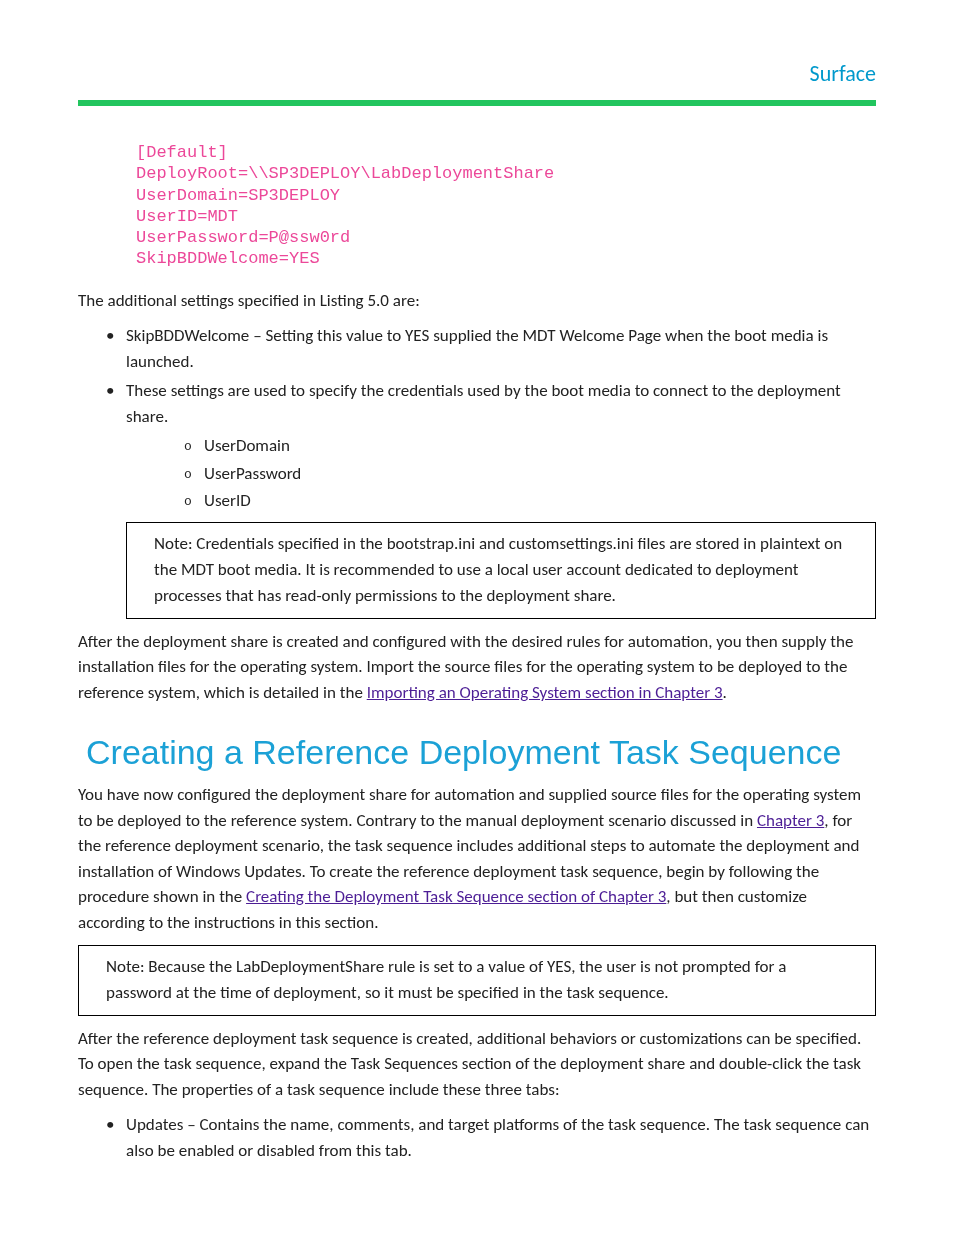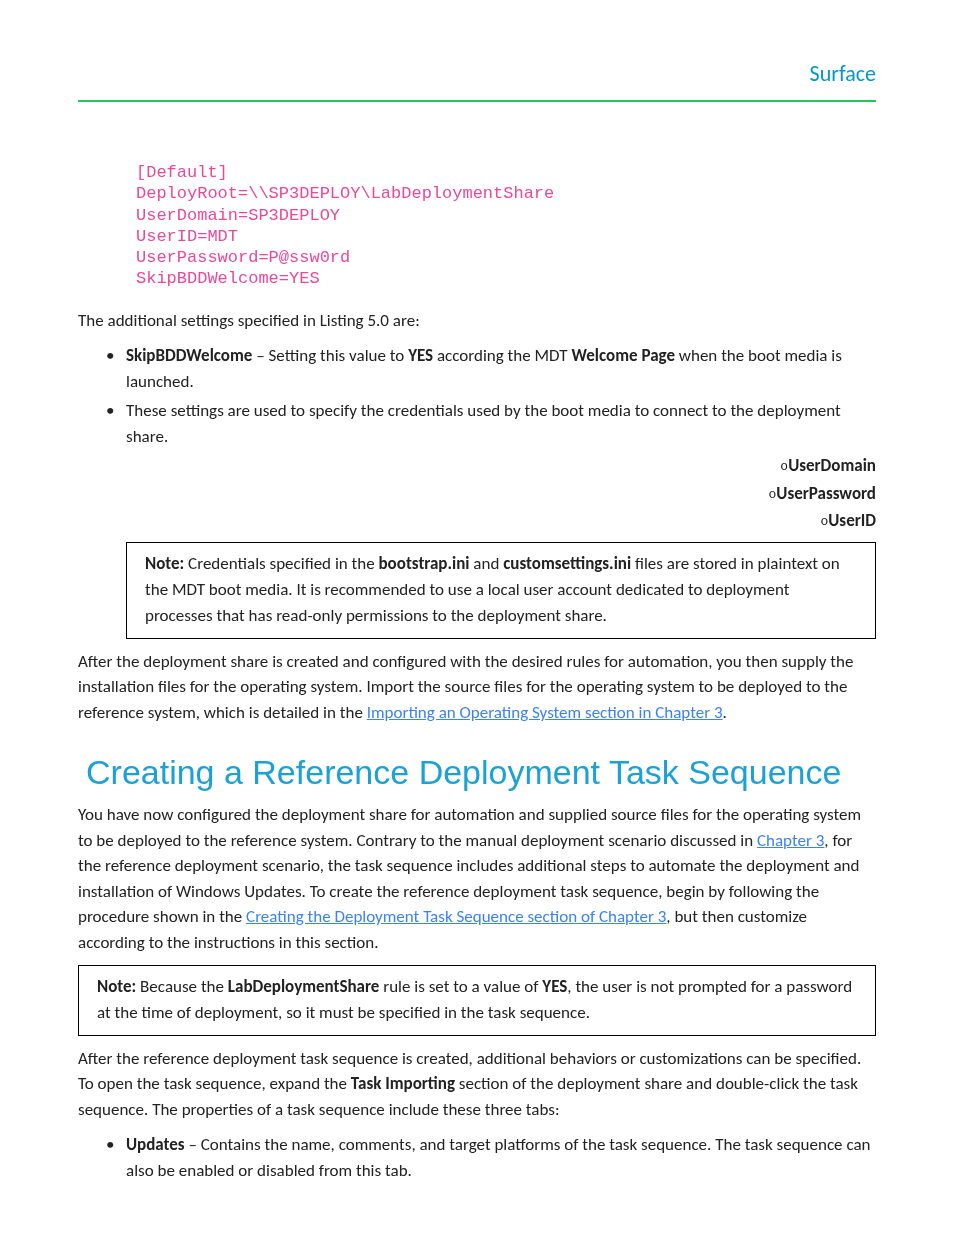--- a/index.html
+++ b/index.html
@@ -12,22 +12,22 @@
   .page {
     width: 954px;
     min-height: 1235px;
     box-sizing: border-box;
     padding: 60px 78px 40px 78px;
     position: relative;
   }
   .header {
     position: relative;
     height: 40px;
-    border-bottom: 2px solid #22c55e;
-    margin-bottom: 60px;
+    border-bottom: 6px solid #22c55e;
+    margin-bottom: 36px;
   }
   .brand {
     position: absolute;
     right: 0;
     top: 0;
     color: #0099cc;
     font-size: 22px;
     font-weight: 400;
   }
   pre.code {
@@ -55,55 +55,54 @@
     margin-bottom: 4px;
     line-height: 1.5;
   }
   ul.bullet > li::marker {
     content: "•   ";
   }
   ul.sub {
     list-style: none;
     margin: 4px 0 4px 0;
     padding-left: 58px;
-    text-align: right;
   }
   ul.sub > li {
     margin-bottom: 2px;
     line-height: 1.5;
   }
   ul.sub > li::before {
     content: "o";
     display: inline-block;
     width: 20px;
     font-family: "Courier New", monospace;
     font-size: 13px;
     vertical-align: 1px;
   }
   .note-box {
     border: 1px solid #000;
-    padding: 8px 18px;
+    padding: 8px 27px;
     margin: 4px 0 10px 48px;
     line-height: 1.55;
   }
   .note-box.full {
     margin-left: 0;
   }
   h1.section {
     color: #1ba1d6;
     font-weight: 400;
     font-size: 34px;
     margin: 28px 0 10px 8px;
     font-family: "Segoe UI Light", "Segoe UI", sans-serif;
   }
   a.link {
-    color: #3b82f6;
+    color: #4c1d95;
     text-decoration: underline;
   }
-  .bold { font-weight: bold; margin-top: 44px; }
+  .bold { font-weight: normal; margin-top: 44px; }
 </style>
 </head>
 <body>
 
 <div class="page">
 
   <div class="header">
     <span class="brand">Surface</span>
   </div>
 
@@ -112,21 +111,21 @@
 UserDomain=SP3DEPLOY
 UserID=MDT
 UserPassword=P@ssw0rd
 SkipBDDWelcome=YES</pre>
 
 
   <p class="body">The additional settings specified in Listing 5.0 are:</p>
 
   <ul class="bullet">
     <li>
-      <span class="bold">SkipBDDWelcome</span><span> – Setting this value to </span><span class="bold">YES</span><span> according the MDT </span><span class="bold">Welcome Page</span><span> when the boot media is launched.</span>
+      <span class="bold">SkipBDDWelcome</span><span> – Setting this value to </span><span class="bold">YES</span><span> supplied the MDT </span><span class="bold">Welcome Page</span><span> when the boot media is launched.</span>
     </li>
     <li>
       <span>These settings are used to specify the credentials used by the boot media to connect to the deployment share.</span>
       <ul class="sub">
         <li><span class="bold">UserDomain</span></li>
         <li><span class="bold">UserPassword</span></li>
         <li><span class="bold">UserID</span></li>
       </ul>
     </li>
   </ul>
@@ -143,21 +142,21 @@
 
   <p class="body">
     <span>You have now configured the deployment share for automation and supplied source files for the operating system to be deployed to the reference system. Contrary to the manual deployment scenario discussed in </span><a class="link" href="#">Chapter 3</a><span>, for the reference deployment scenario, the task sequence includes additional steps to automate the deployment and installation of Windows Updates. To create the reference deployment task sequence, begin by following the procedure shown in the </span><a class="link" href="#">Creating the Deployment Task Sequence section of Chapter 3</a><span>, but then customize according to the instructions in this section.</span>
   </p>
 
   <div class="note-box full">
     <span class="bold">Note:</span><span> Because the </span><span class="bold">LabDeploymentShare</span><span> rule is set to a value of </span><span class="bold">YES</span><span>, the user is not prompted for a password at the time of deployment, so it must be specified in the task sequence.</span>
   </div>
 
   <p class="body">
-    <span>After the reference deployment task sequence is created, additional behaviors or customizations can be specified. To open the task sequence, expand the </span><span class="bold">Task Importing</span><span> section of the deployment share and double-click the task sequence. The properties of a task sequence include these three tabs:</span>
+    <span>After the reference deployment task sequence is created, additional behaviors or customizations can be specified. To open the task sequence, expand the </span><span class="bold">Task Sequences</span><span> section of the deployment share and double-click the task sequence. The properties of a task sequence include these three tabs:</span>
   </p>
 
   <ul class="bullet">
     <li>
       <span class="bold">Updates</span><span> – Contains the name, comments, and target platforms of the task sequence. The task sequence can also be enabled or disabled from this tab.</span>
     </li>
 
   </ul>
 
 </div>

